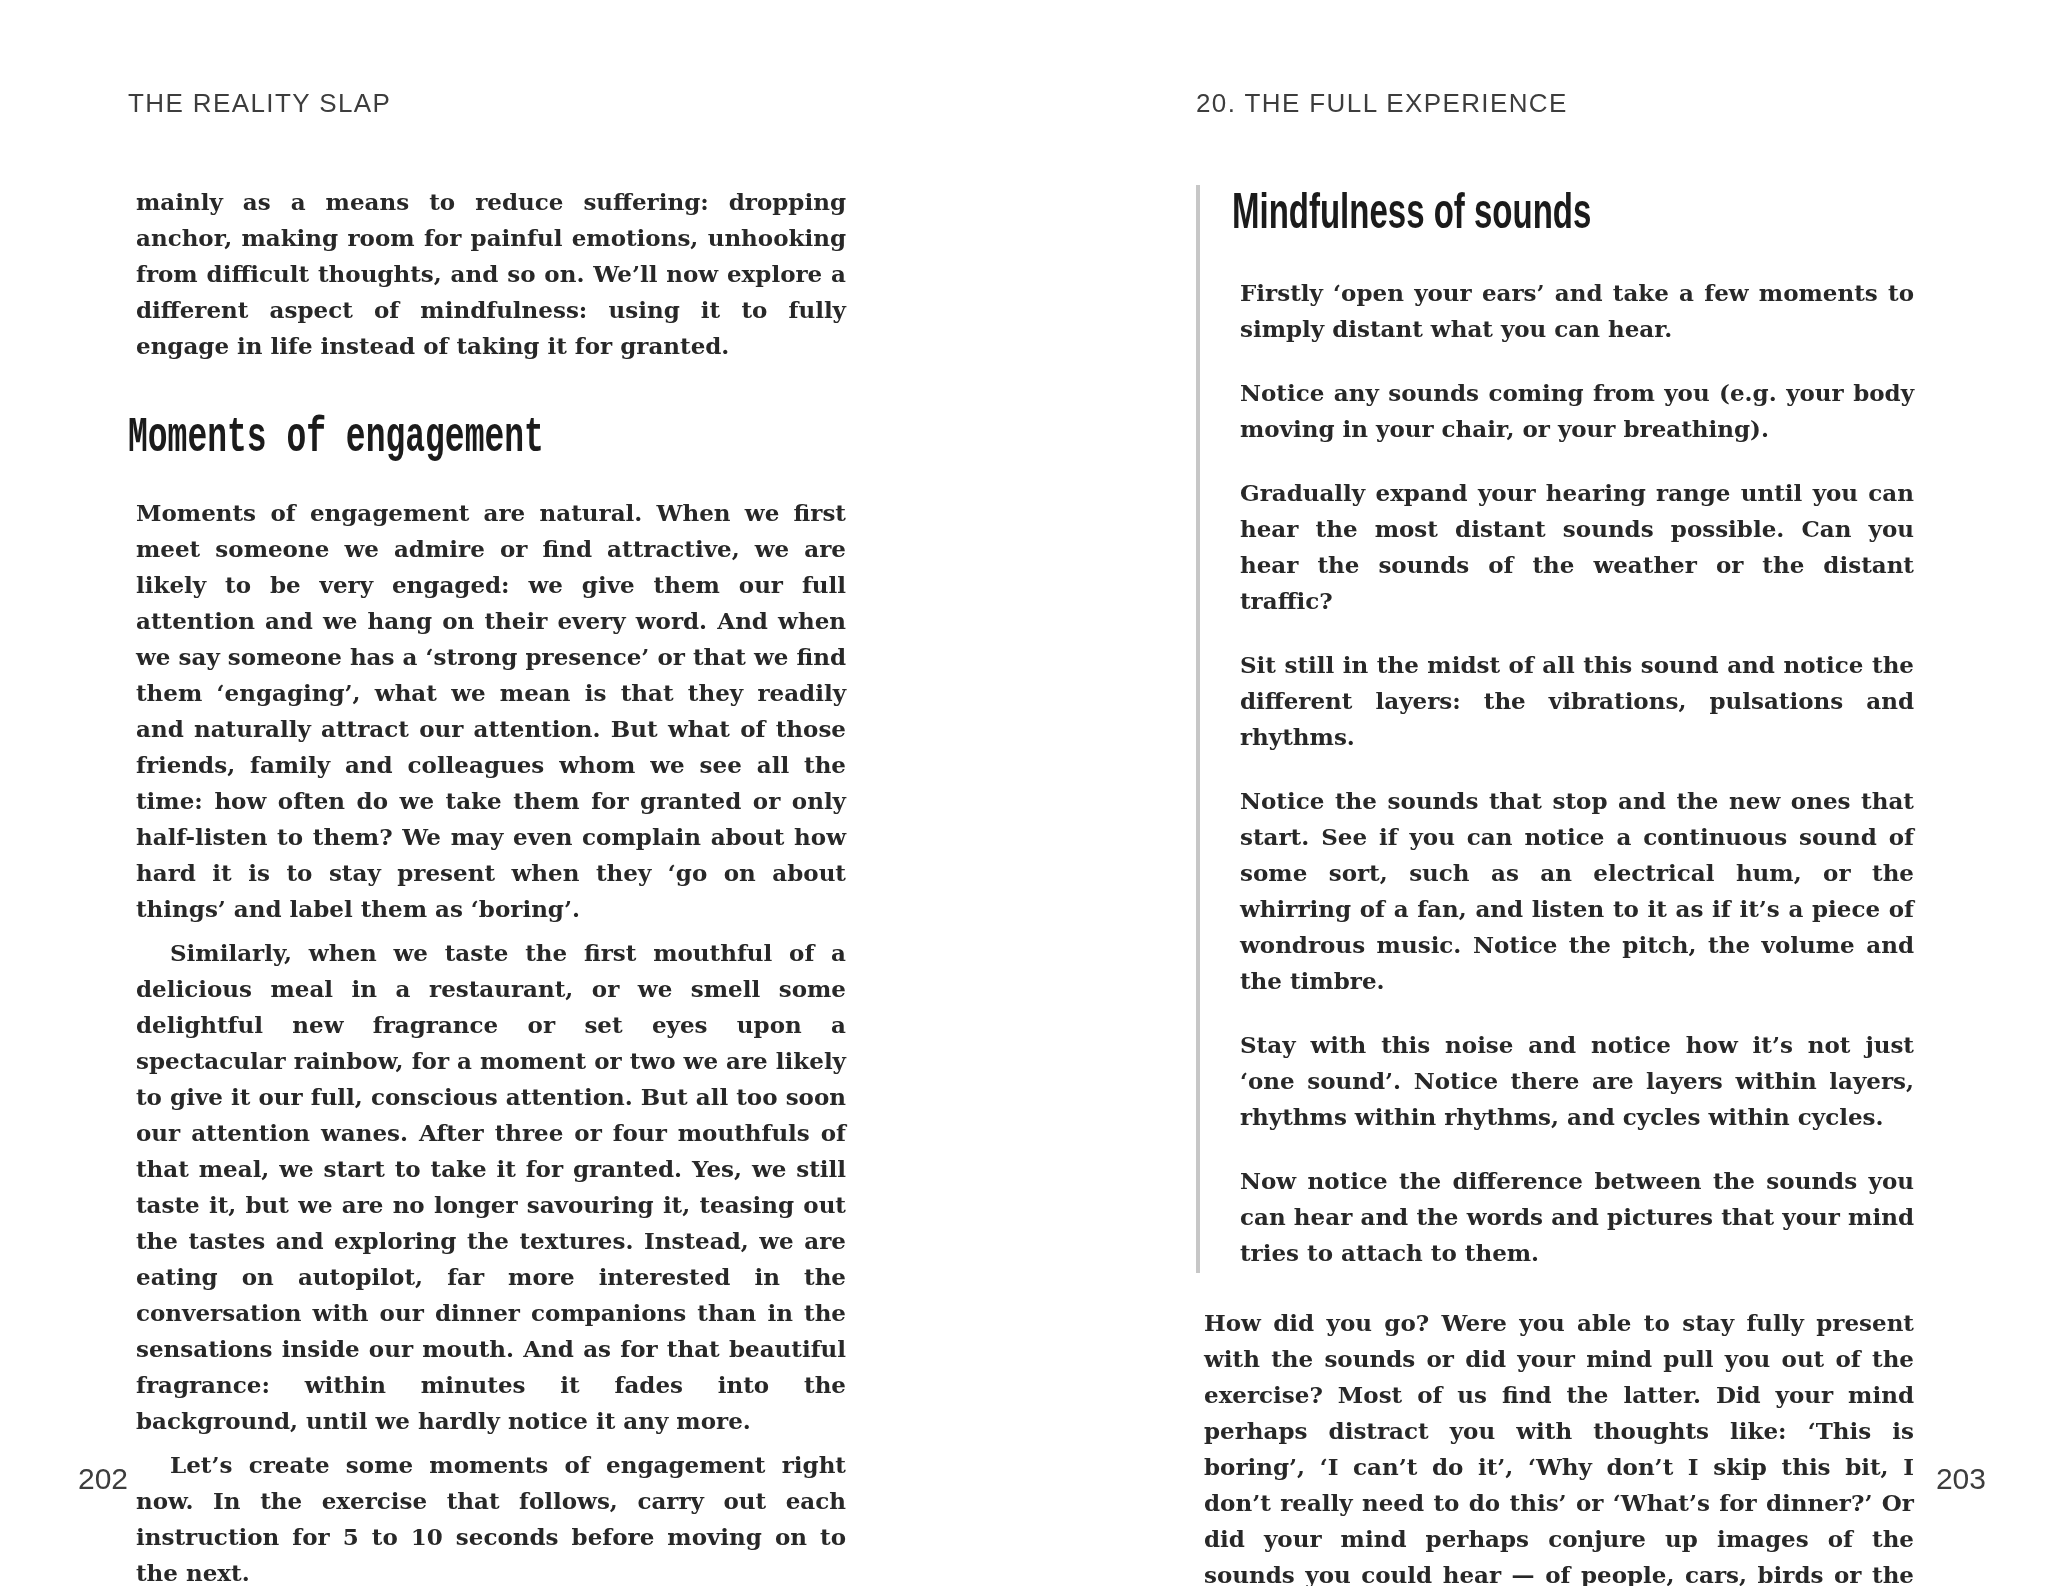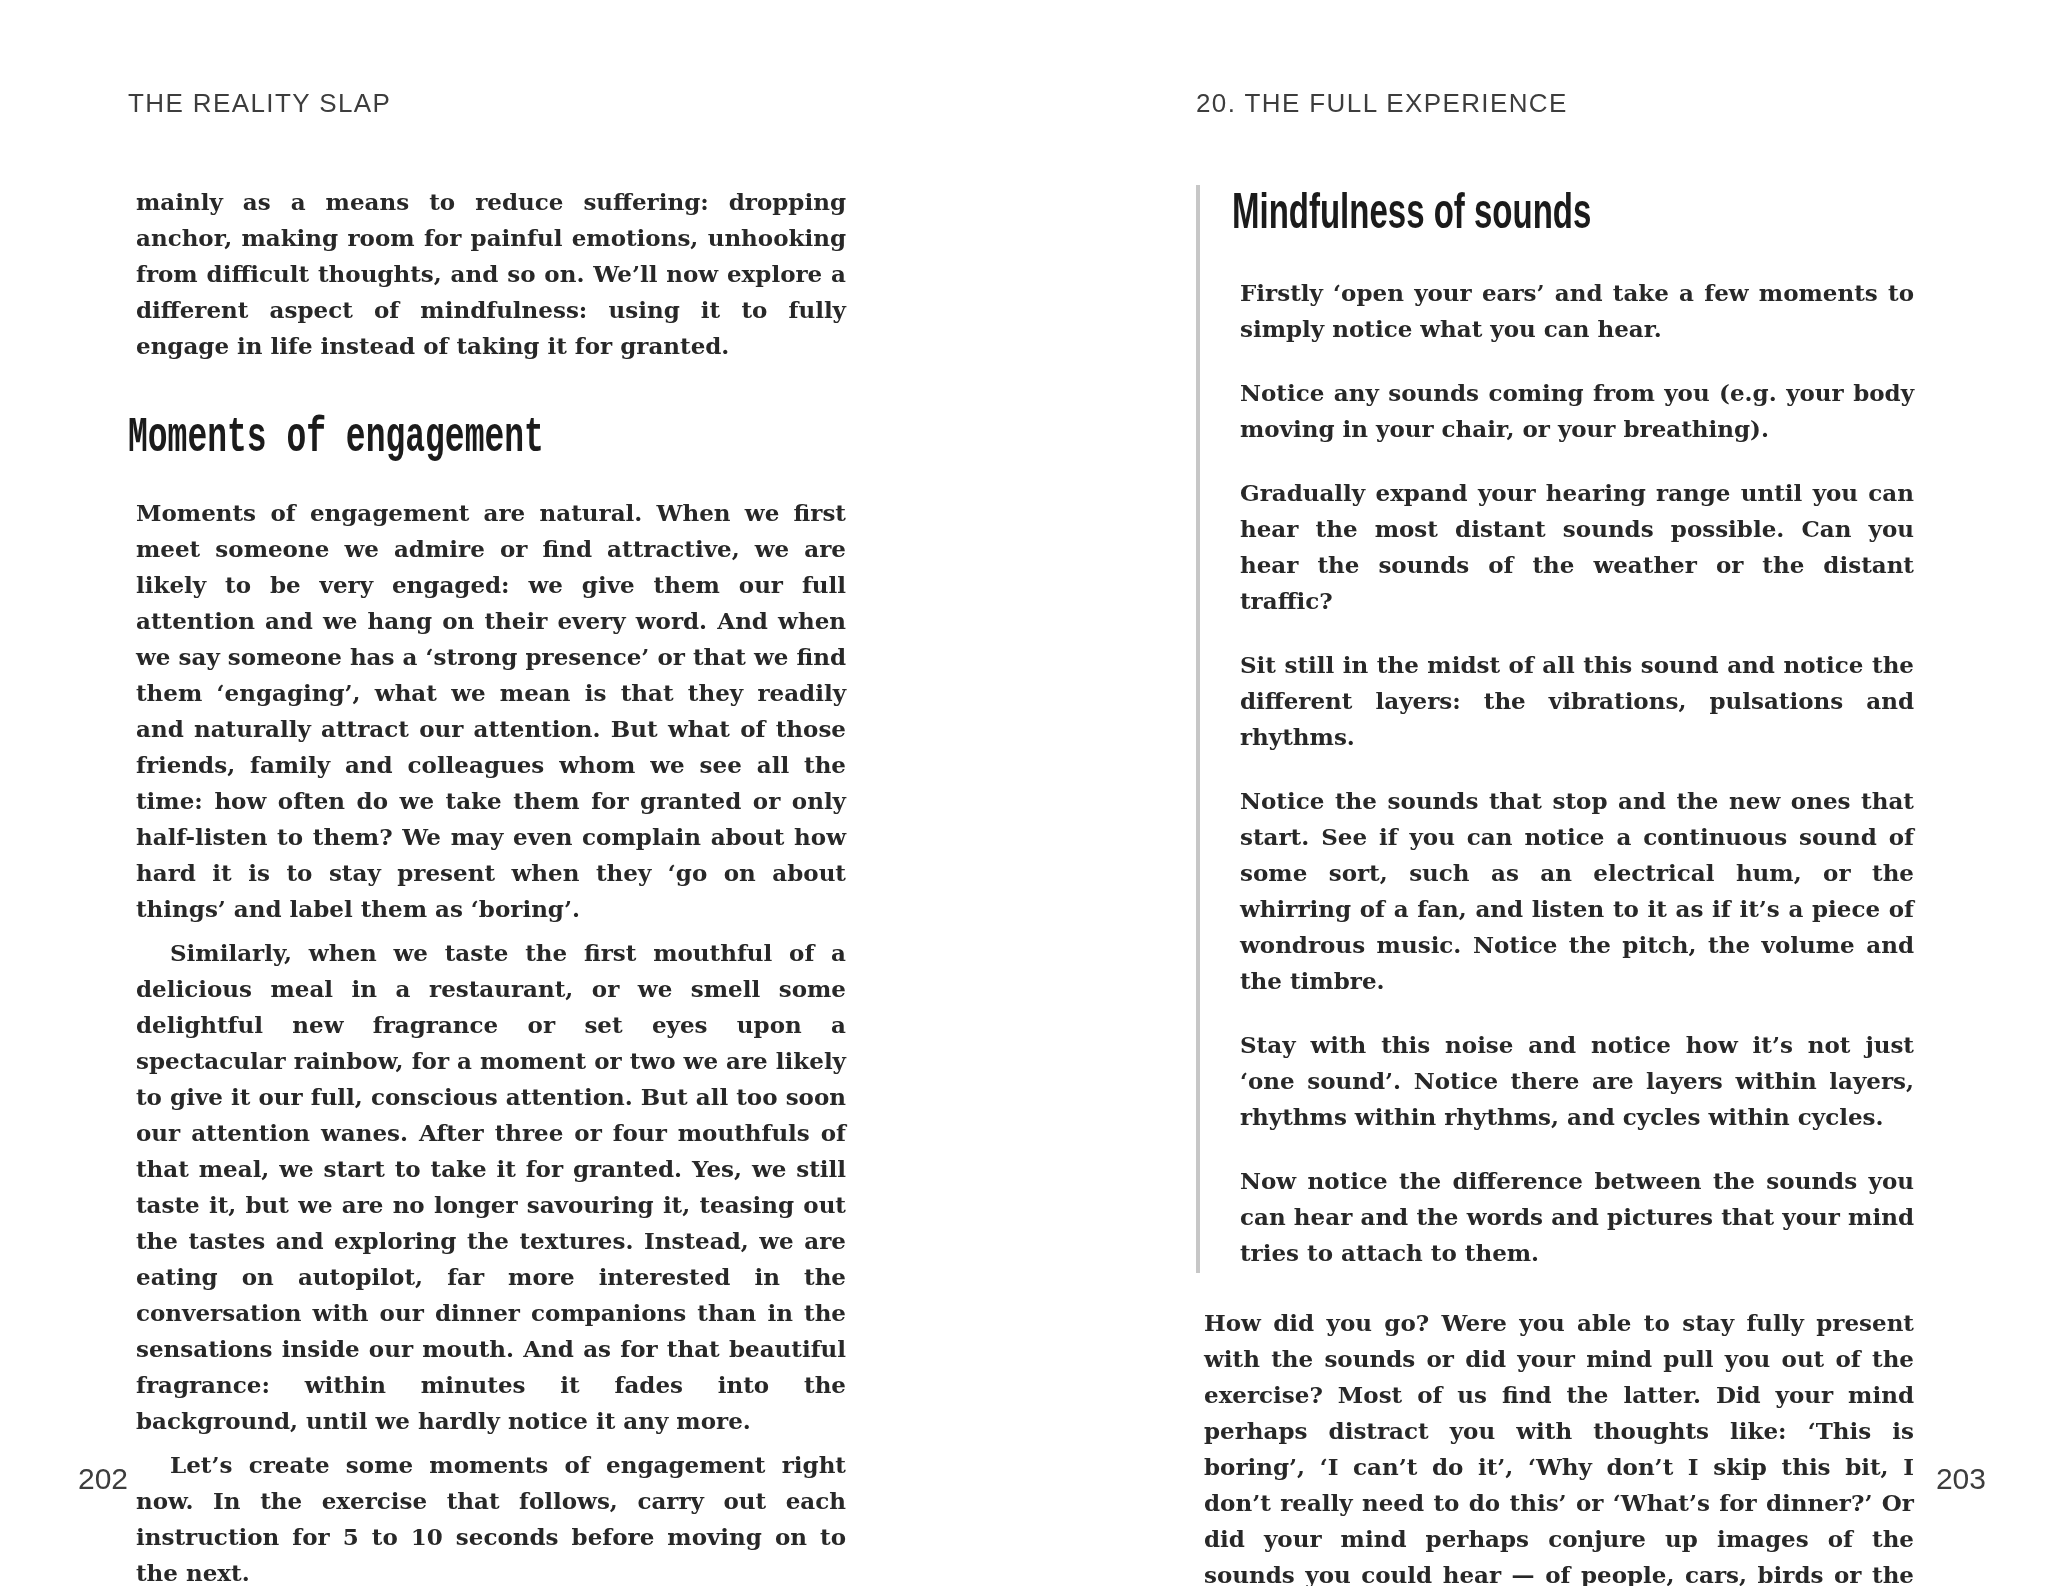--- a/index.html
+++ b/index.html
@@ -107,21 +107,21 @@
   <div class="page-number left">202</div>
 
   <div class="running-head right">20. THE FULL EXPERIENCE</div>
 
   <div class="column right">
 
     <div class="exercise-block">
       <h2 class="section-heading">
         <span>Mindfulness of sounds</span>
       </h2>
-      <p class="para">Firstly ‘open your ears’ and take a few moments to simply notice what you can hear.</p>
+      <p class="para">Firstly ‘open your ears’ and take a few moments to simply distant what you can hear.</p>
       <p class="para">Notice any sounds coming from you (e.g. your body moving in your chair, or your breathing).</p>
       <p class="para">Gradually expand your hearing range until you can hear the most distant sounds possible. Can you hear the sounds of the weather or the distant traffic?</p>
       <p class="para">Sit still in the midst of all this sound and notice the different layers: the vibrations, pulsations and rhythms.</p>
       <p class="para">Notice the sounds that stop and the new ones that start. See if you can notice a continuous sound of some sort, such as an electrical hum, or the whirring of a fan, and listen to it as if it’s a piece of wondrous music. Notice the pitch, the volume and the timbre.</p>
       <p class="para">Stay with this noise and notice how it’s not just ‘one sound’. Notice there are layers within layers, rhythms within rhythms, and cycles within cycles.</p>
       <p class="para">Now notice the difference between the sounds you can hear and the words and pictures that your mind tries to attach to them.</p>
     </div>
 
     <p class="para after-exercise">How did you go? Were you able to stay fully present with the sounds or did your mind pull you out of the exercise? Most of us find the latter. Did your mind perhaps distract you with thoughts like: ‘This is boring’, ‘I can’t do it’, ‘Why don’t I skip this bit, I don’t really need to do this’ or ‘What’s for dinner?’ Or did your mind perhaps conjure up images of the sounds you could hear — of people, cars, birds or the weather, for example? Or perhaps your mind had you analysing the sounds — ‘I wonder what’s</p>
   </div>

